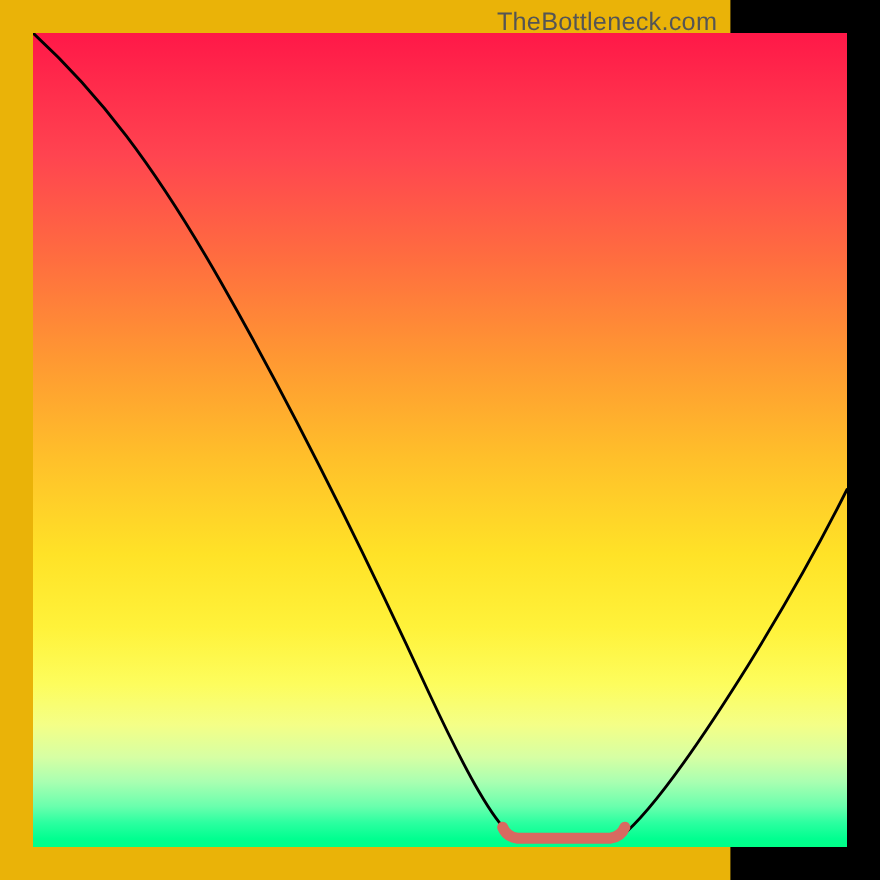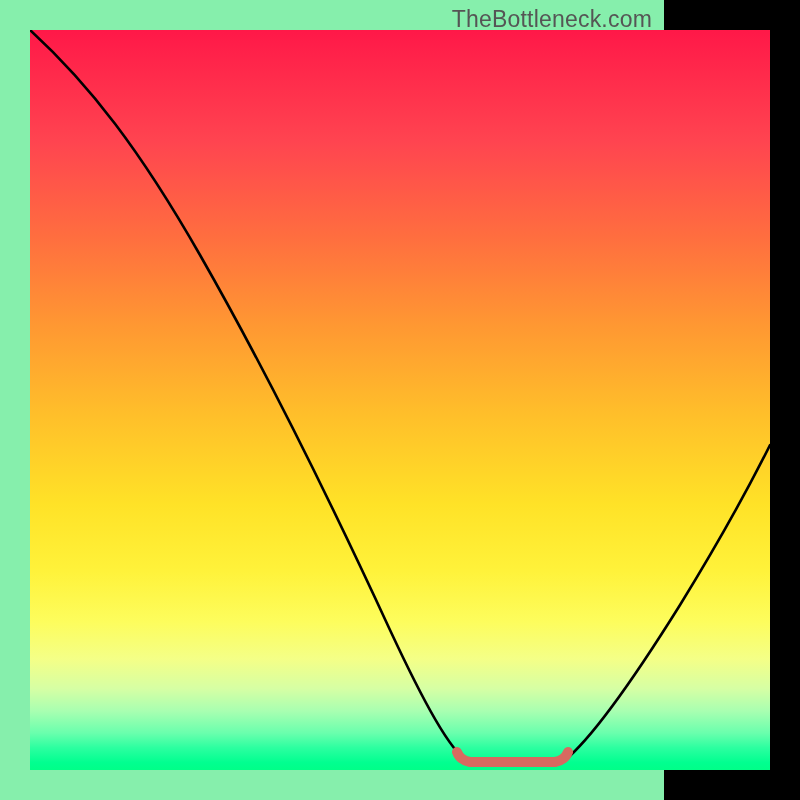--- a/index.html
+++ b/index.html
@@ -8,21 +8,21 @@
     width: 800px;
     height: 800px;
     background: #000;
     overflow: hidden;
     font-family: Arial, Helvetica, sans-serif;
   }
   .frame {
     position: relative;
     width: 664px;
     height: 800px;
-    background: #86efac;
+    background: #eab308;
   }
   .watermark {
     position: absolute;
     top: 6px;
     right: 12px;
     color: #555;
     font-size: 23px;
     font-weight: 500;
     letter-spacing: 0.2px;
     z-index: 50;

